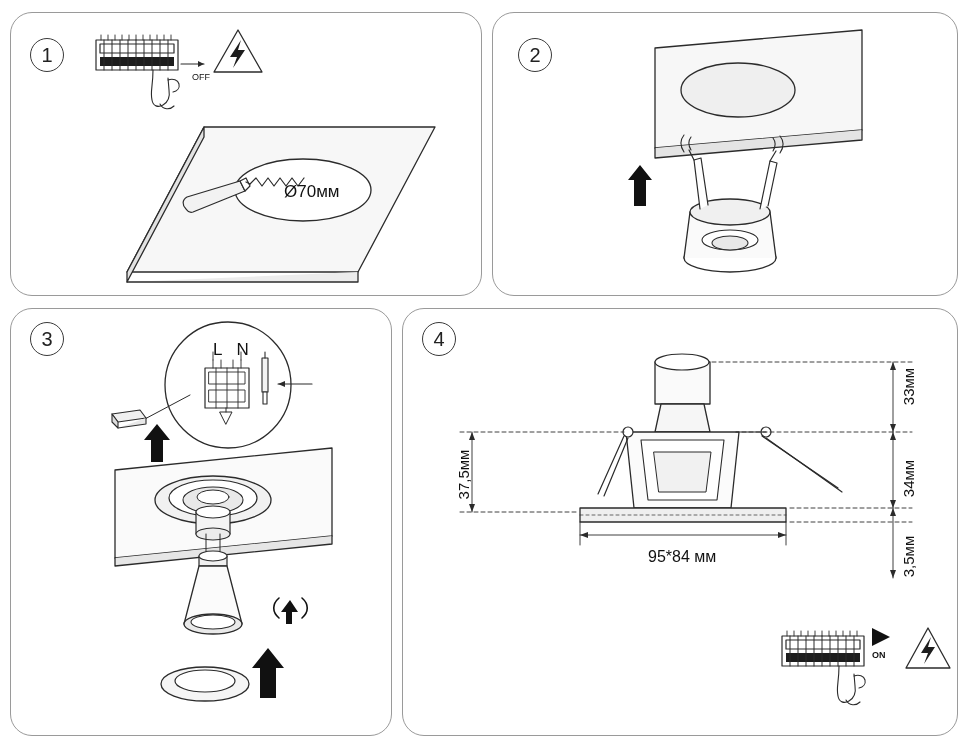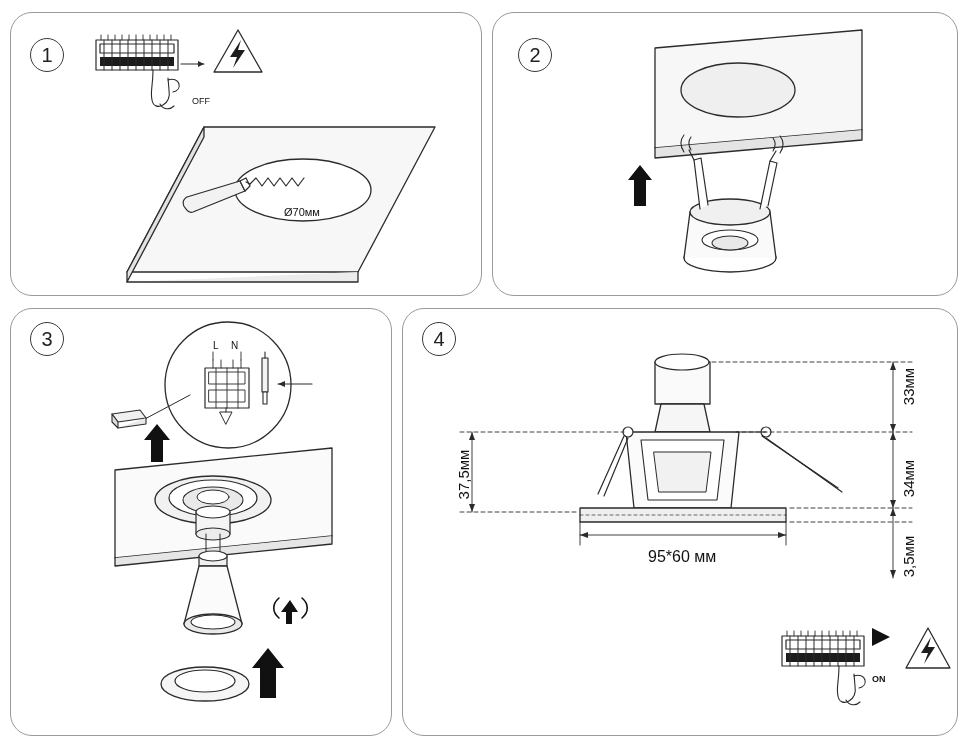--- a/index.html
+++ b/index.html
@@ -40,30 +40,30 @@
   #num4 { left: 422px; top: 322px; }
 
   .art { position: absolute; left: 0; top: 0; }
 
   .lbl {
     position: absolute;
     font-size: 15px;
     color: #111;
     white-space: nowrap;
   }
-  .lbl.small { font-size: 9px; margin-top: 24px; }
+  .lbl.small { font-size: 9px; }
   .lbl.vert {
     transform-origin: 50% 50%;
     transform: rotate(-90deg);
   }
 
-  #lbl-d70   { left: 284px; top: 182px; font-size: 11px; margin-top: 24px; }
+  #lbl-d70   { left: 284px; top: 182px; font-size: 17px; }
   #lbl-off   { left: 192px; top: 72px; }
   #lbl-on    { left: 872px; top: 650px; font-weight: bold; }
-  #lbl-LN    { left: 213px; top: 340px; font-size: 10px; letter-spacing: 5px; }
+  #lbl-LN    { left: 213px; top: 340px; font-size: 17px; letter-spacing: 5px; }
   #lbl-9595  { left: 648px; top: 548px; font-size: 16px; }
   #lbl-33    { left: 880px; top: 378px; width: 56px; text-align: center; font-size: 15px; }
   #lbl-34    { left: 880px; top: 470px; width: 56px; text-align: center; font-size: 15px; }
   #lbl-35    { left: 880px; top: 548px; width: 56px; text-align: center; font-size: 15px; }
   #lbl-375   { left: 432px; top: 466px; width: 62px; text-align: center; font-size: 15px; }
 </style>
 </head>
 <body>
 
 <div id="sheet">
@@ -359,20 +359,20 @@
         <path d="M931 637 L921 653 L928 653 L924 664 L935 647 L928 647 Z" fill="#1d1d1d" stroke="none"></path>
       </g>
 
     </g>
   </svg>
 
   <div class="lbl" id="lbl-d70">Ø70мм</div>
   <div class="lbl small" id="lbl-off">OFF</div>
   <div class="lbl small" id="lbl-on">ON</div>
   <div class="lbl" id="lbl-LN">L N</div>
-  <div class="lbl" id="lbl-9595">95*60 мм</div>
+  <div class="lbl" id="lbl-9595">95*84 мм</div>
 
   <div class="lbl vert" id="lbl-33">33мм</div>
   <div class="lbl vert" id="lbl-34">34мм</div>
   <div class="lbl vert" id="lbl-35">3,5мм</div>
   <div class="lbl vert" id="lbl-375">37,5мм</div>
 
 </div>
 
 </body></html>

